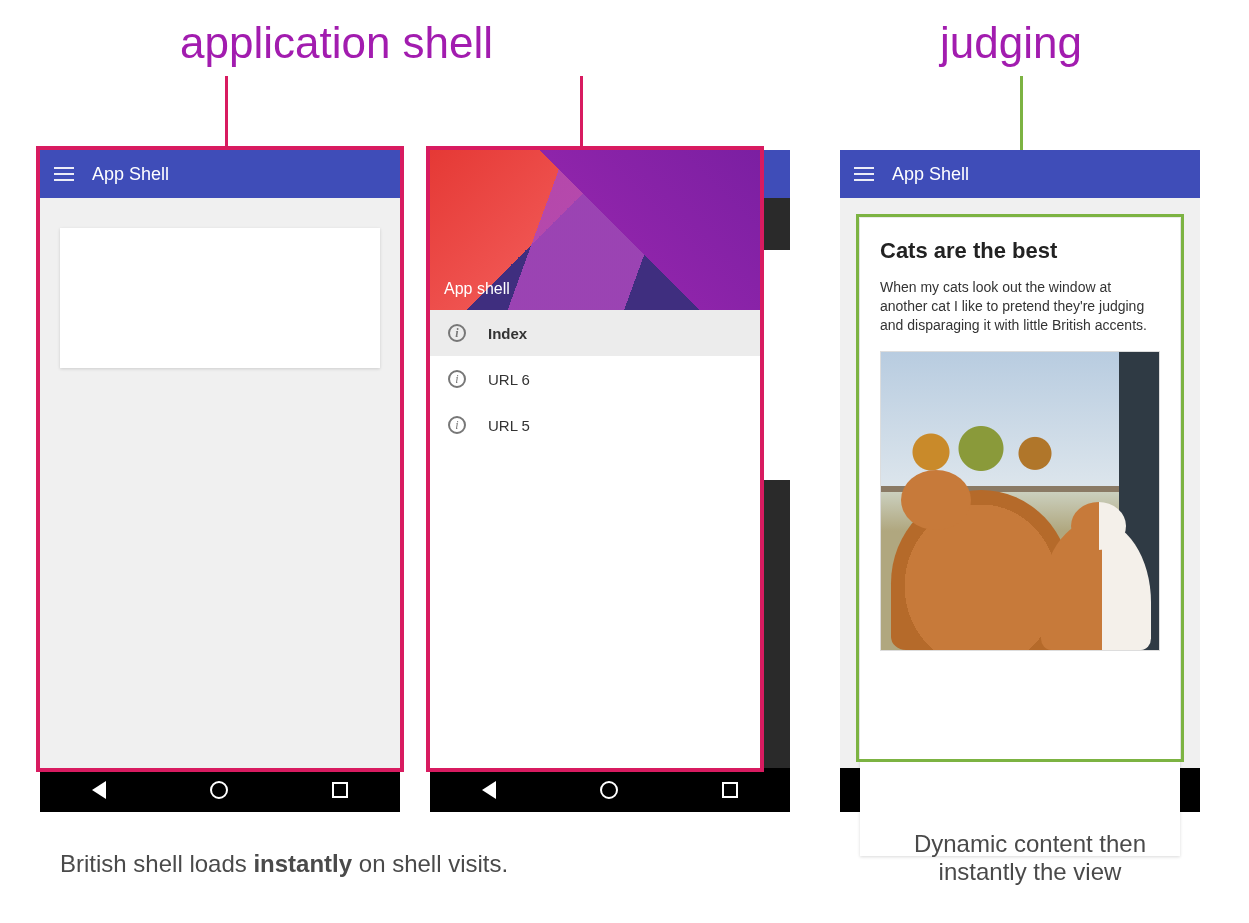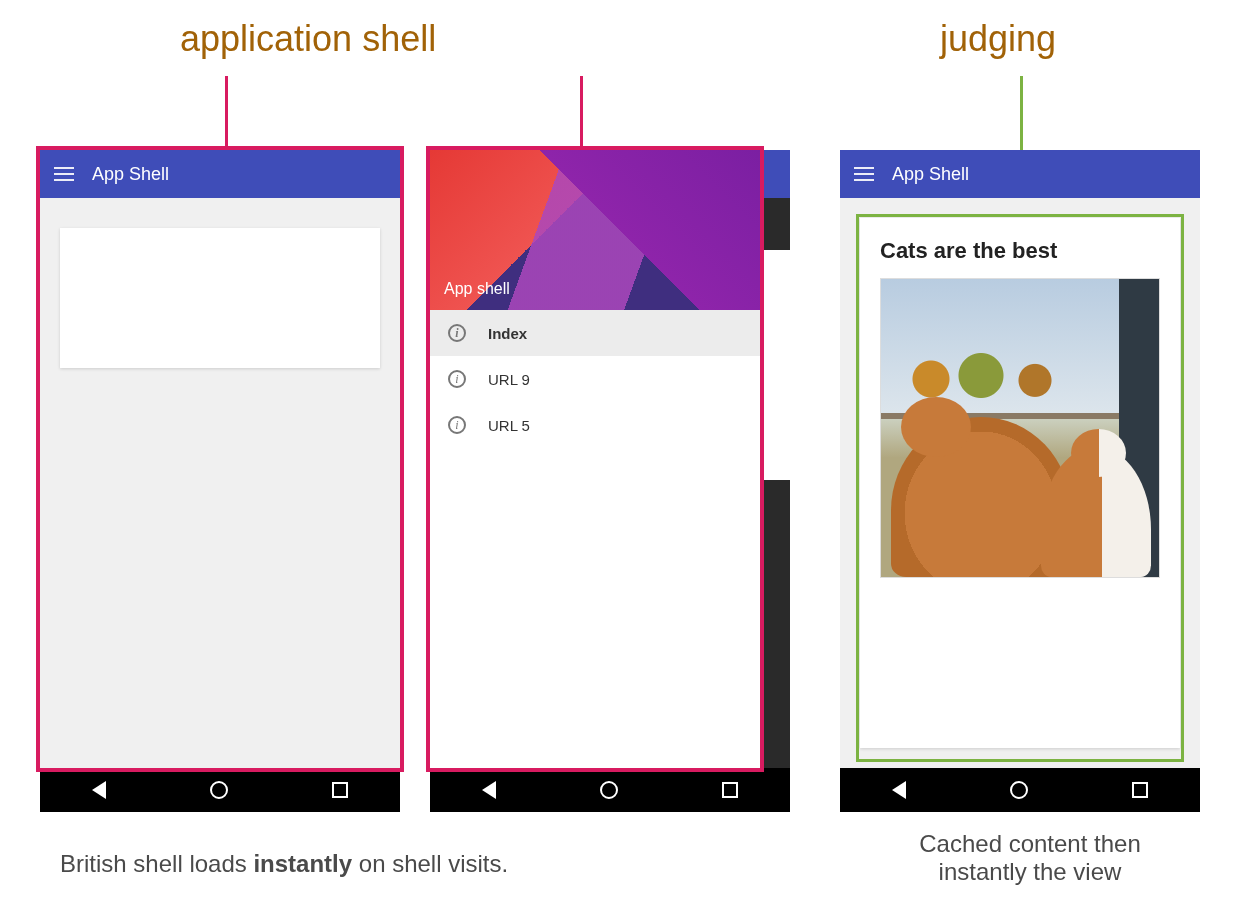--- a/index.html
+++ b/index.html
@@ -6,22 +6,22 @@
   body {
     font-family: "Helvetica Neue", Arial, sans-serif;
     background: #fff;
     width: 1249px;
     height: 923px;
     position: relative;
     color: #444;
   }
   .heading {
     position: absolute;
-    font-size: 36px;
-    color: #a16207;
+    font-size: 44px;
+    color: #a21caf;
     font-weight: 300;
   }
   .connector {
     position: absolute;
     width: 3px;
   }
   .phone {
     position: absolute;
     width: 360px;
     background: #f0f0f0;
@@ -72,21 +72,21 @@
   }
   .sliver{position:absolute;right:-30px;top:0;width:30px;height:618px;background:#2a2a2a;}
   .sliver .top{height:48px;background:#3f4db8;}
   .sliver .cardbit{position:absolute;top:100px;left:0;width:30px;height:230px;background:#fff;}
   
   .card{
     position:absolute; background:#fff;
     box-shadow:0 1px 3px rgba(0,0,0,.15);
   }
   .blankcard{left:20px;top:30px;width:320px;height:140px;}
-  .contentcard{left:20px;top:20px;width:320px;height:530px;padding:20px;}
+  .contentcard{left:20px;top:20px;width:320px;height:638px;padding:20px;}
   .article-title{font-size:22px;font-weight:700;color:#222;margin-bottom:14px;}
   .article-text{font-size:14px;color:#333;line-height:1.35;margin-bottom:16px;}
   .cat-img{width:280px;height:300px;position:relative;overflow:hidden;border:1px solid #ddd;}
   .cat-img .sky{position:absolute;inset:0;background:linear-gradient(#b8cce0,#dce5ec 45%,#cfd6c8 45%,#b0a77f 60%);}
   .cat-img .window{position:absolute;right:0;top:0;width:40px;height:100%;background:#2f3a44;}
   .cat-img .sill{position:absolute;left:0;right:0;top:45%;height:6px;background:#8a7a65;}
   .cat-img .trees{position:absolute;left:10px;top:58px;width:200px;height:70px;
     background:radial-gradient(circle at 20% 60%,#c98a2a 0 18px,transparent 19px),
                radial-gradient(circle at 45% 55%,#8a9a3a 0 22px,transparent 23px),
                radial-gradient(circle at 72% 62%,#b0762a 0 16px,transparent 17px);}
@@ -151,21 +151,21 @@
       <div class="t2"></div>
     <div class="drawer-title">App shell</div>
   </div>
   <div class="drawer-list" style="background:#fff;height:458px;">
     <div class="row sel">
       <div class="info-icon">i</div>
       <span>Index</span>
     </div>
     <div class="row">
       <div class="info-icon">i</div>
-      <span>URL 9</span>
+      <span>URL 6</span>
     </div>
     <div class="row">
       <div class="info-icon">i</div>
       <span>URL 5</span>
     </div>
   </div>
   <div class="navbar" style="width:360px;">
     <div class="nav-icon">
         <div class="tri"></div>
       </div>
@@ -184,20 +184,21 @@
     <div class="hamburger">
         <span></span>
         <span></span>
         <span></span>
       </div>
     <div>App Shell</div>
   </div>
   <div class="body">
     <div class="card contentcard">
       <div class="article-title">Cats are the best</div>
+      <div class="article-text">When my cats look out the window at another cat I like to pretend they're judging and disparaging it with little British accents.</div>
       <div class="cat-img" title="Two orange-and-white cats looking out a window at autumn trees">
         <div class="sky"></div>
           <div class="trees"></div>
           <div class="sill"></div>
           <div class="window"></div>
         <div class="cat body1"></div>
           <div class="cat head1"></div>
         <div class="cat body2"></div>
           <div class="cat head2"></div>
       </div>
@@ -214,15 +215,15 @@
         <div class="sq"></div>
       </div>
   </div>
 </div>
 <div class="frame-green" style="left:856px;top:214px;width:328px;height:548px;"></div>
 
 <div class="caption" style="left:60px;top:850px;">
   <span>British shell loads </span><b>instantly</b><span> on shell visits.</span>
 </div>
 <div class="caption" style="left:870px;top:830px;text-align:center;width:320px;">
-  <div>Cached content then</div>
+  <div>Dynamic content then</div>
   <div>instantly the view</div>
 </div>
 
 </body></html>

